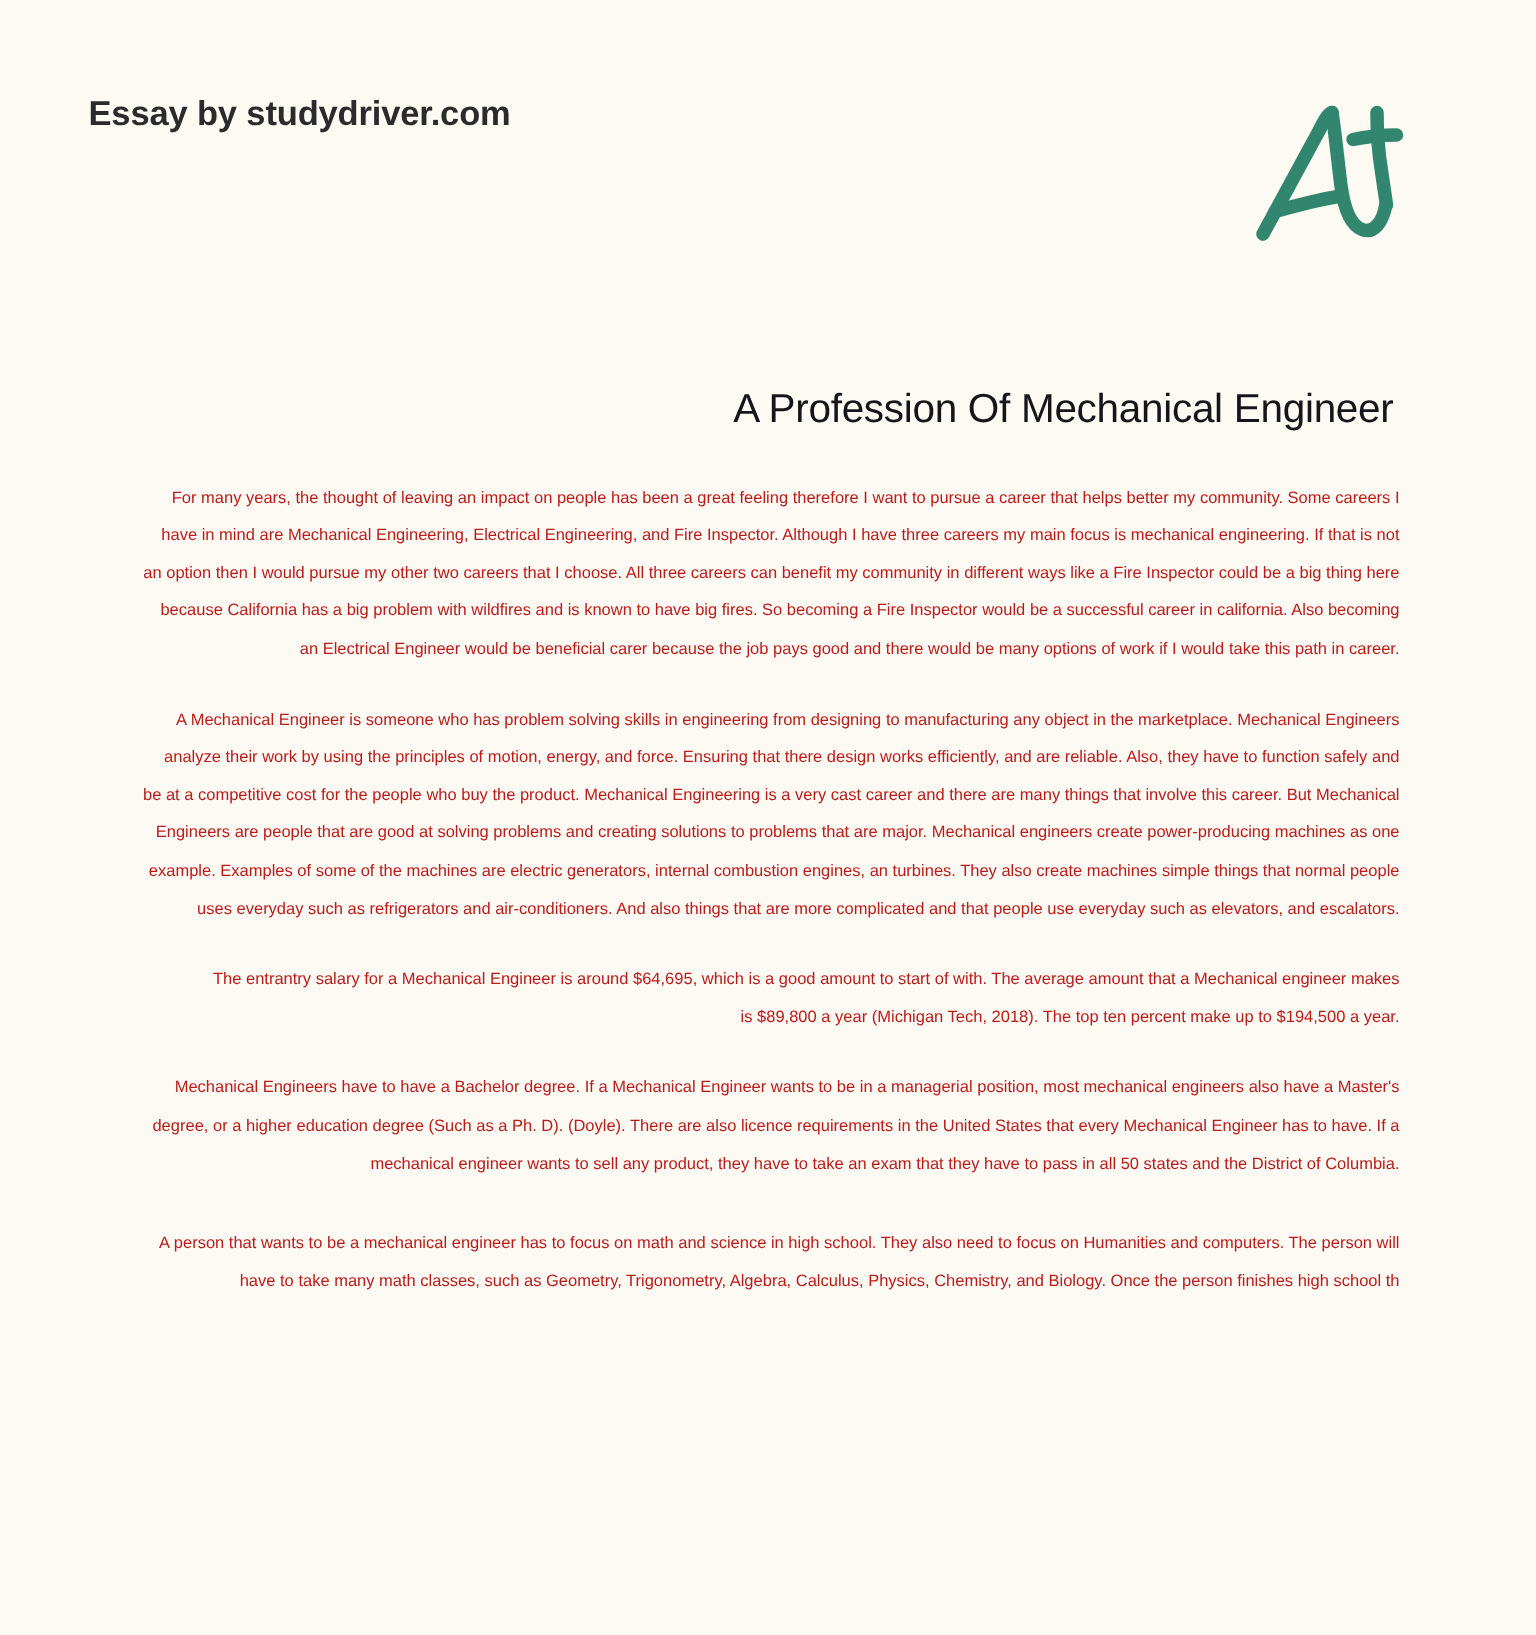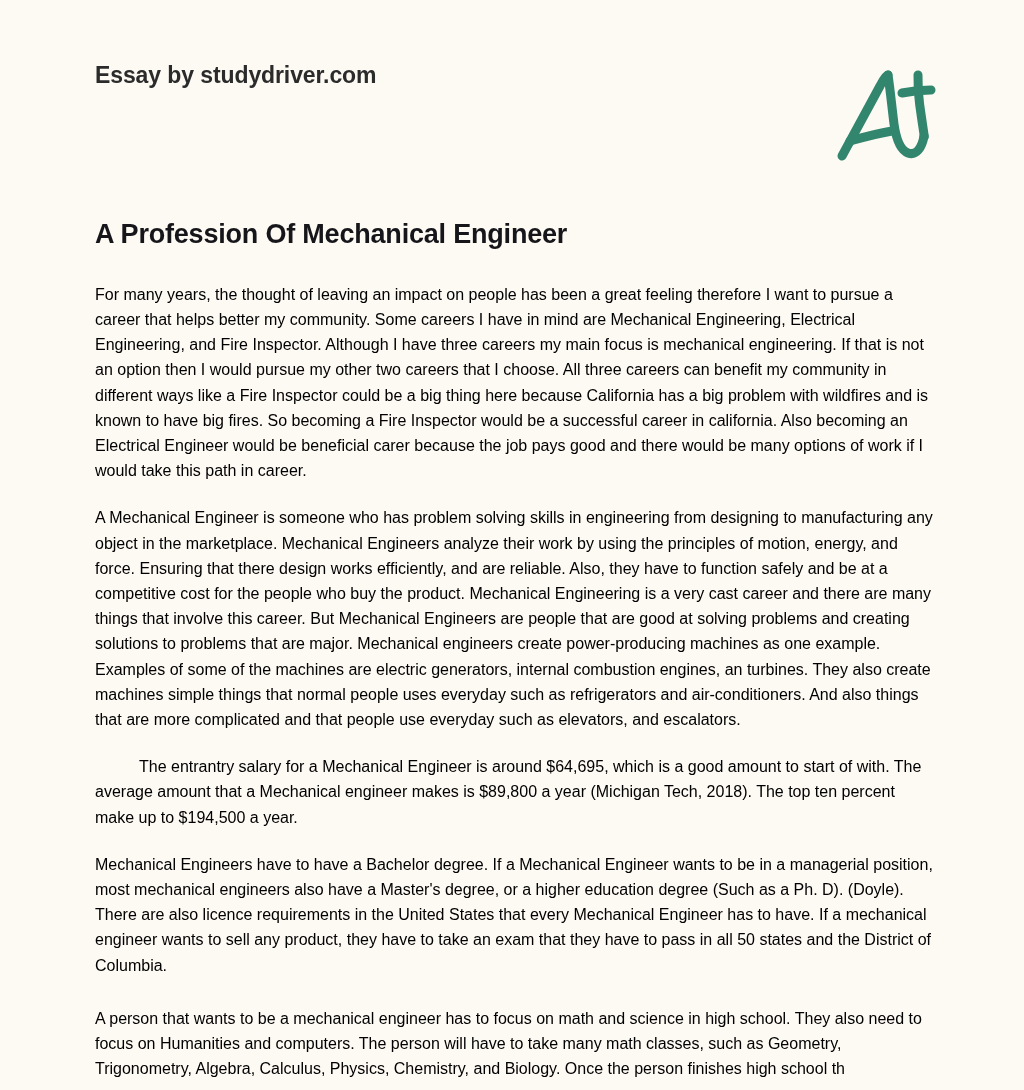--- a/index.html
+++ b/index.html
@@ -20,21 +20,21 @@
     position: relative;
     width: 1024px;
     height: 1090px;
     box-sizing: border-box;
     background: #fdf9f3;
   }
 
   
   .header {
     position: relative;
-    padding: 62px 95px 0 95px;
+    padding: 62px 95px 0 59px;
     height: 160px;
     box-sizing: border-box;
   }
 
   .brand-line {
     font-size: 23px;
     font-weight: bold;
     color: #2b2b2b;
     letter-spacing: -0.1px;
     line-height: 1.2;
@@ -71,37 +71,38 @@
   }
 
   
   .article {
     padding: 0 95px 0 95px;
     box-sizing: border-box;
   }
 
   .essay-title {
     font-size: 27px;
-    font-weight: 700;
+    font-weight: 400;
     color: #16161a;
-    margin: 58px 0 0 0;
+    margin: 96px 0 0 0;
     line-height: 1.25;
     letter-spacing: -0.2px;
+    text-align: right;
   }
 
   .body-copy {
     margin-top: 30px;
   }
 
   .body-copy p {
     margin: 0 0 22px 0;
-    font-size: 16px;
+    font-size: 11px;
     line-height: 25.2px;
-    color: #000000;
-    text-align: left;
+    color: #b91c1c;
+    text-align: right;
     width: 838px;
   }
 
   .body-copy p.indented {
     text-indent: 44px;
   }
 
   .body-copy p:last-child {
     margin-bottom: 0;
     margin-top: 28px;

